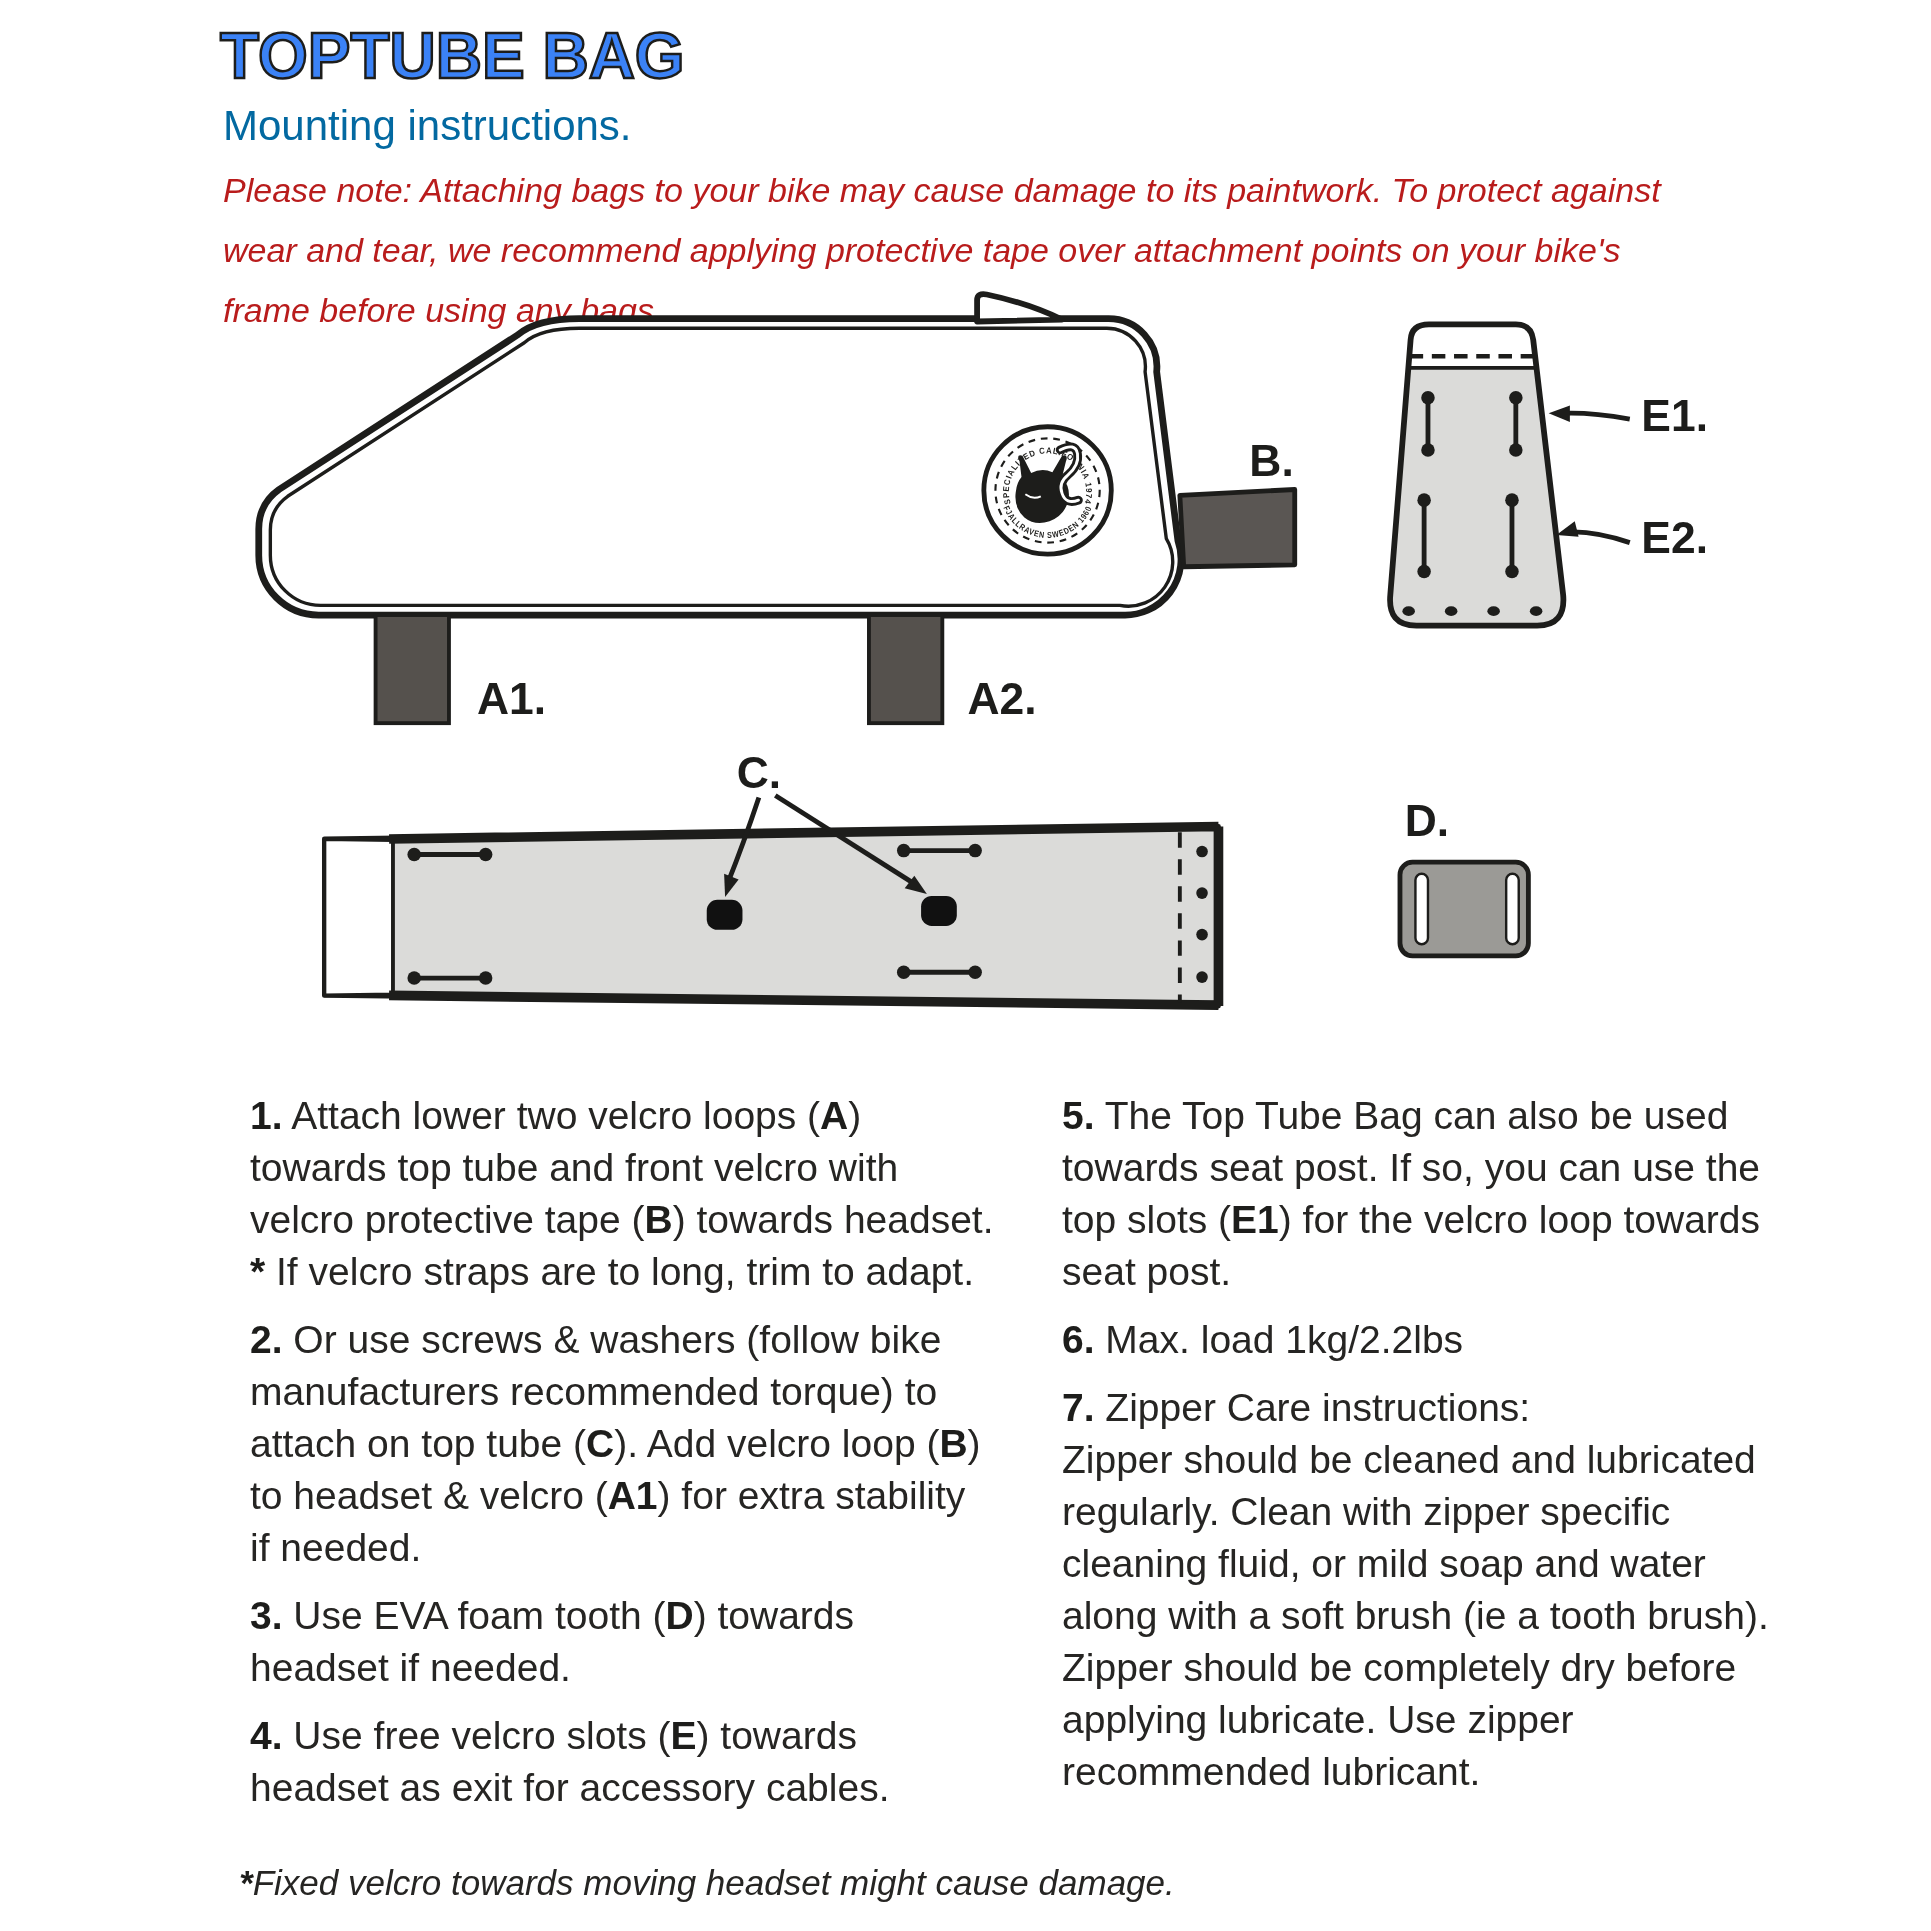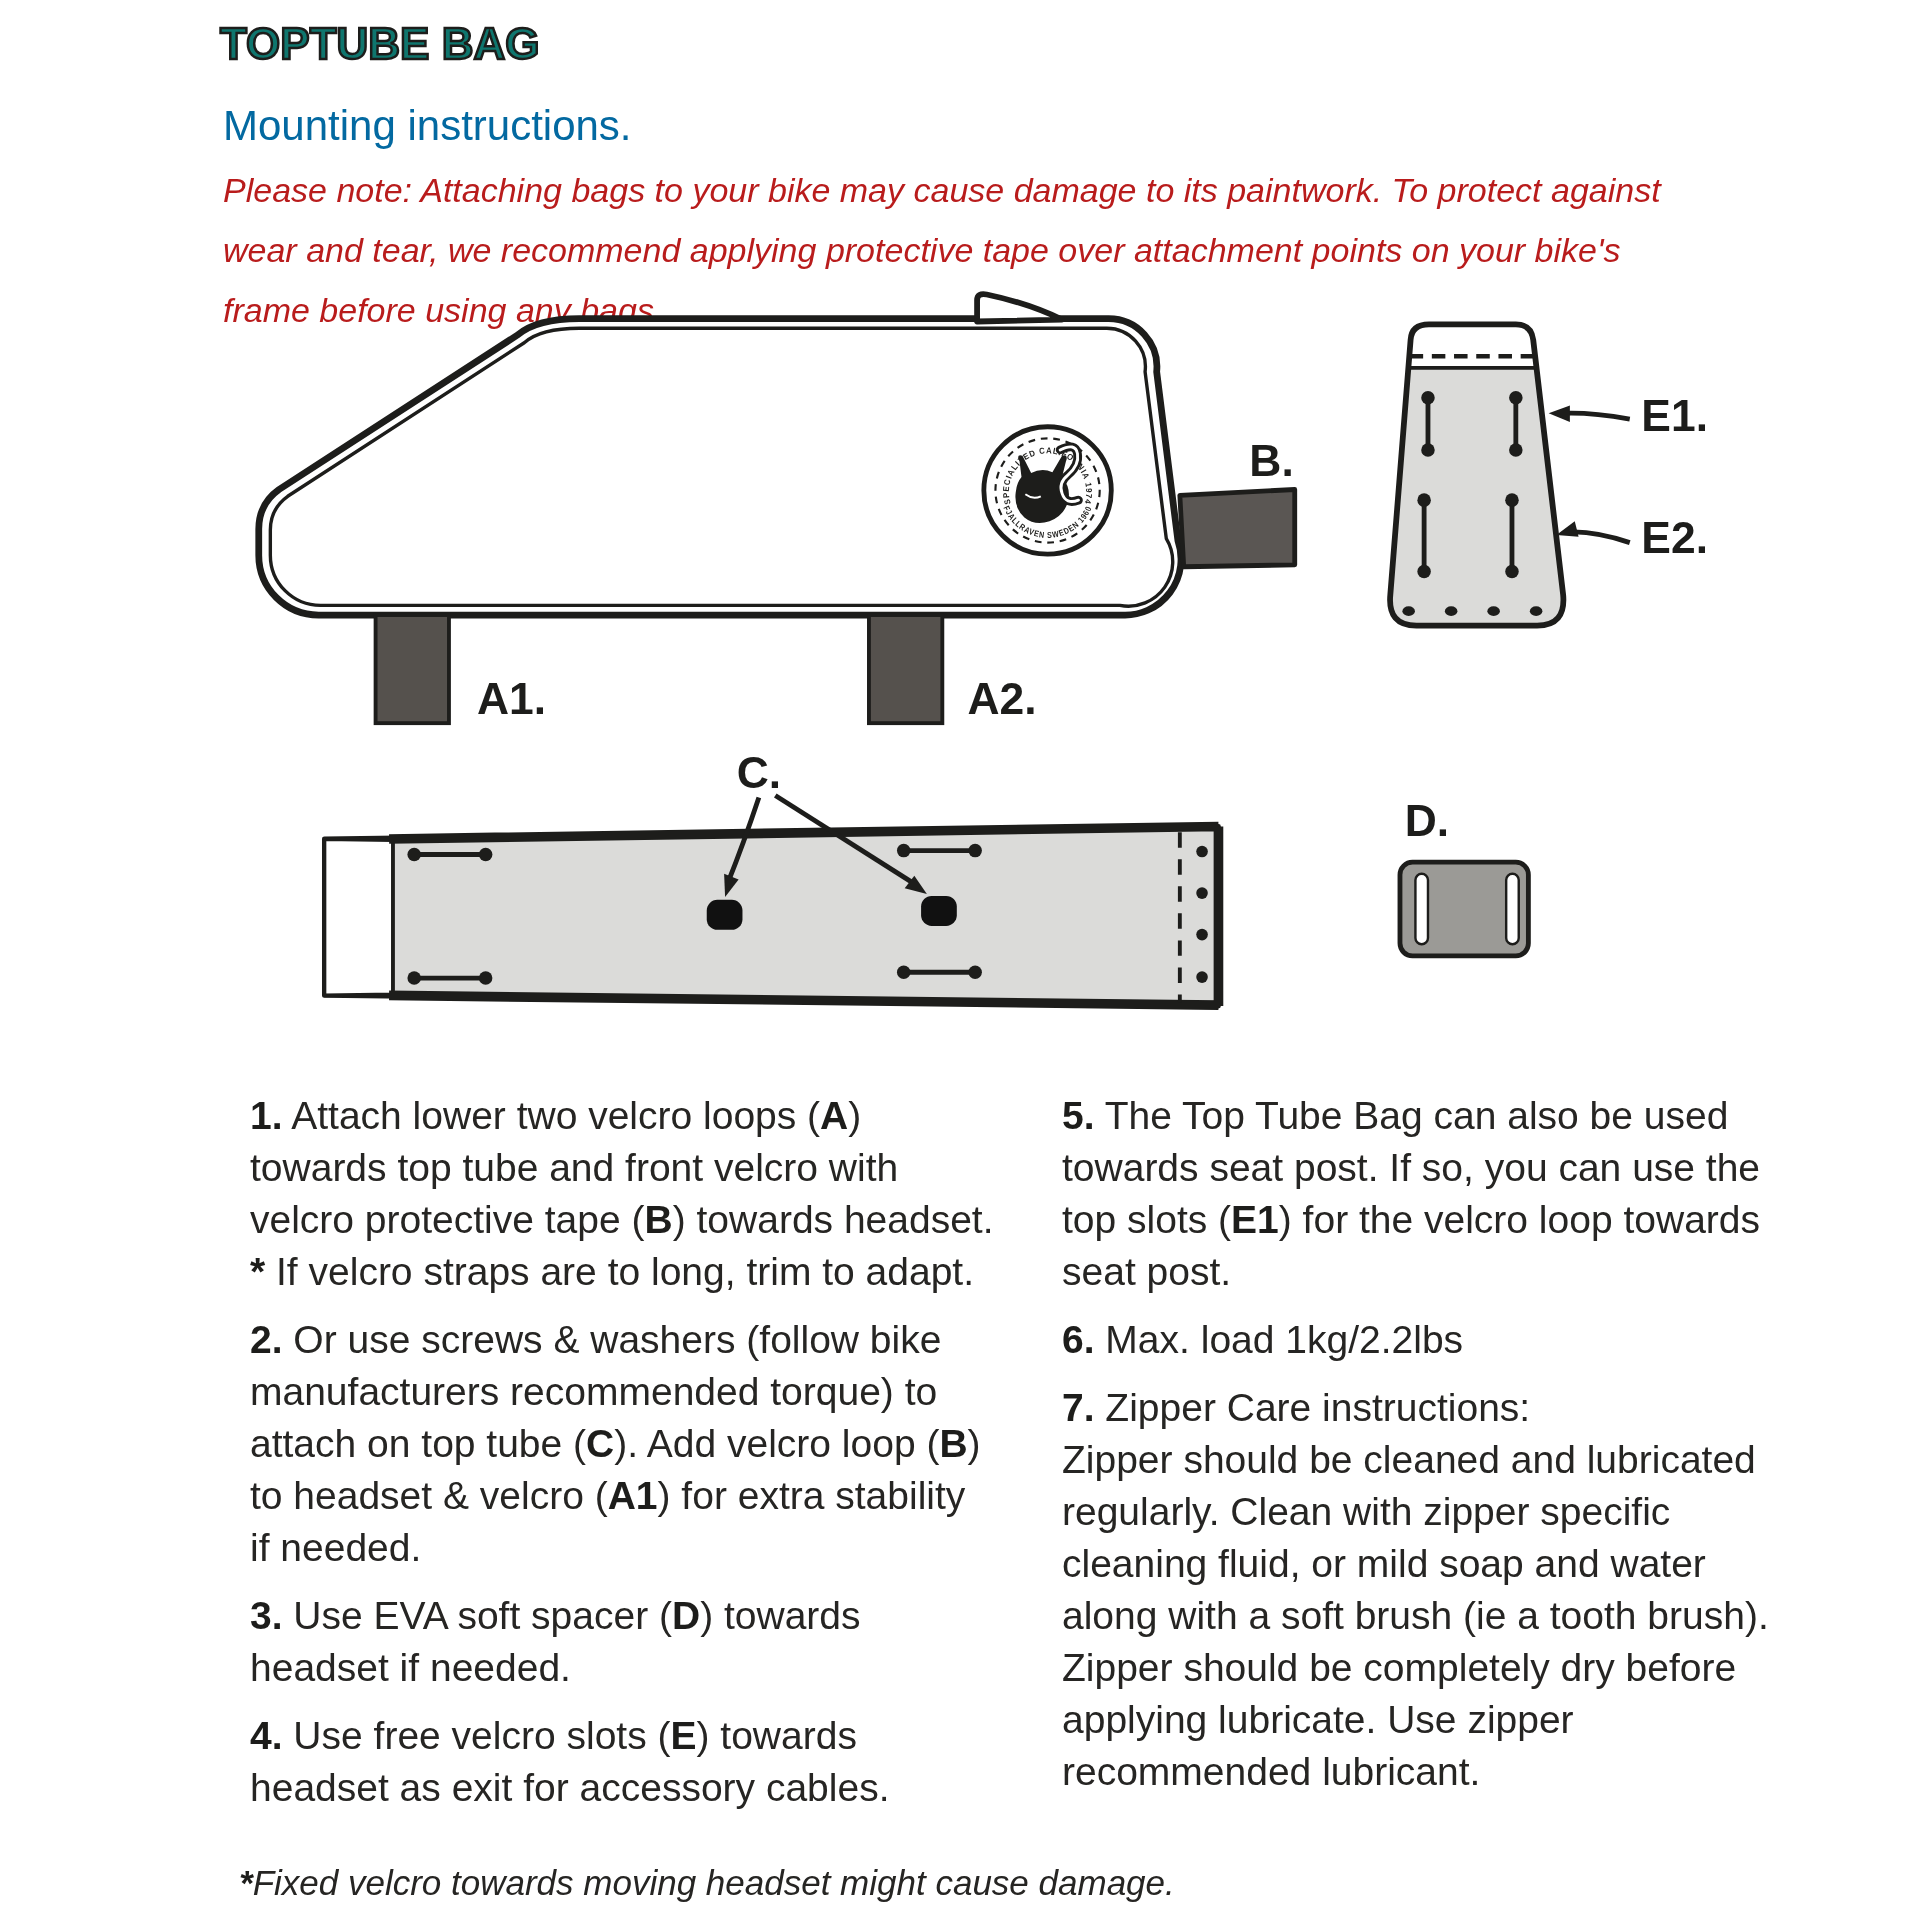--- a/index.html
+++ b/index.html
@@ -1,19 +1,19 @@
 <!DOCTYPE html>
 <html><head>
 <meta charset="utf-8">
 <style>
   html,body{margin:0;padding:0;background:#fff;}
   .page{position:relative;width:1931px;height:1931px;background:#ffffff;
         font-family:"Liberation Sans",sans-serif;color:#1d1d1b;overflow:hidden;}
-  .title{position:absolute;left:220px;top:19.3px;font-size:44px;font-weight:700;
-         letter-spacing:0px;-webkit-text-stroke:2.5px #1d1d1b;color:#0f766e;}
+  .title{position:absolute;left:220px;top:19.3px;font-size:64px;font-weight:700;
+         letter-spacing:0px;-webkit-text-stroke:2.5px #1d1d1b;color:#3b82f6;}
   .subtitle{position:absolute;left:223px;top:102px;font-size:42px;font-weight:400;color:#0369a1;}
   .note{position:absolute;left:223px;top:160px;width:1448px;font-size:34px;line-height:60px;
         font-style:italic;color:#b91c1c;}
   svg.diagram{position:absolute;left:0;top:0;}
   svg text{font-family:"Liberation Sans",sans-serif;fill:#1d1d1b;}
   .diag-label{font-size:46px;font-weight:700;}
   .arc-text{font-size:8.8px;letter-spacing:1px;font-weight:700;}
   .col{position:absolute;top:1074px;font-size:39px;line-height:52px;color:#262523;}
   .col p{margin:16px;white-space:pre-wrap;}
   .col1{left:234px;width:777px;}
@@ -162,21 +162,21 @@
       <rect x="1450" y="893" width="133" height="97" rx="13" fill="#9b9a96" stroke="#1d1d1b" stroke-width="5"></rect>
       <rect x="1466" y="905" width="13" height="73" rx="6.5" fill="#ffffff" stroke="#1d1d1b" stroke-width="2.5"></rect>
       <rect x="1560" y="905" width="13" height="73" rx="6.5" fill="#ffffff" stroke="#1d1d1b" stroke-width="2.5"></rect>
       <text class="diag-label" x="1455" y="866">D.</text>
     </g>
   </svg>
 
   <div class="col col1">
     <p><span class="sb">1.</span><span> Attach lower two velcro loops (</span><span class="sb">A</span><span>) towards top tube and front velcro with velcro protective tape (</span><span class="sb">B</span><span>) towards headset. </span><span class="sb">*</span><span> If velcro straps are to long, trim to adapt.</span></p>
     <p><span class="sb">2.</span><span> Or use screws &amp; washers (follow bike manufacturers recommended torque) to attach on top tube (</span><span class="sb">C</span><span>). Add velcro loop (</span><span class="sb">B</span><span>) to headset &amp; velcro (</span><span class="sb">A1</span><span>) for extra stability if needed.</span></p>
-    <p><span class="sb">3.</span><span> Use EVA soft spacer (</span><span class="sb">D</span><span>) towards headset if needed.</span></p>
+    <p><span class="sb">3.</span><span> Use EVA foam tooth (</span><span class="sb">D</span><span>) towards headset if needed.</span></p>
     <p><span class="sb">4.</span><span> Use free velcro slots (</span><span class="sb">E</span><span>) towards headset as exit for accessory cables.</span></p>
   </div>
 
   <div class="col col2">
     <p><span class="sb">5.</span><span> The Top Tube Bag can also be used towards seat post. If so, you can use the top slots (</span><span class="sb">E1</span><span>) for the velcro loop towards seat post.</span></p>
     <p><span class="sb">6.</span><span> Max. load 1kg/2.2lbs</span></p>
     <p><span class="sb">7.</span><span> Zipper Care instructions:
 Zipper should be cleaned and lubricated regularly. Clean with zipper specific cleaning fluid, or mild soap and water along with a soft brush (ie a tooth brush). Zipper should be completely dry before applying lubricate. Use zipper recommended lubricant.</span></p>
   </div>
 

